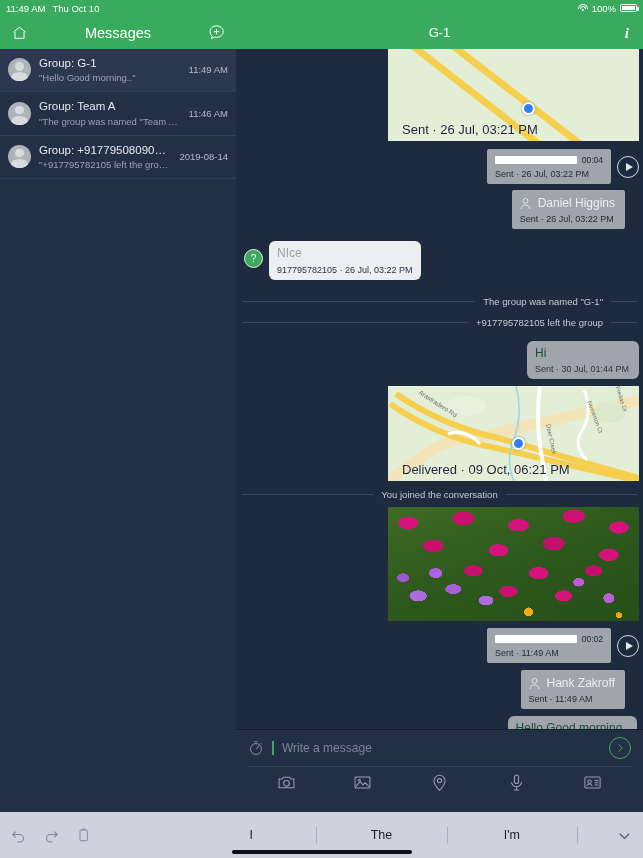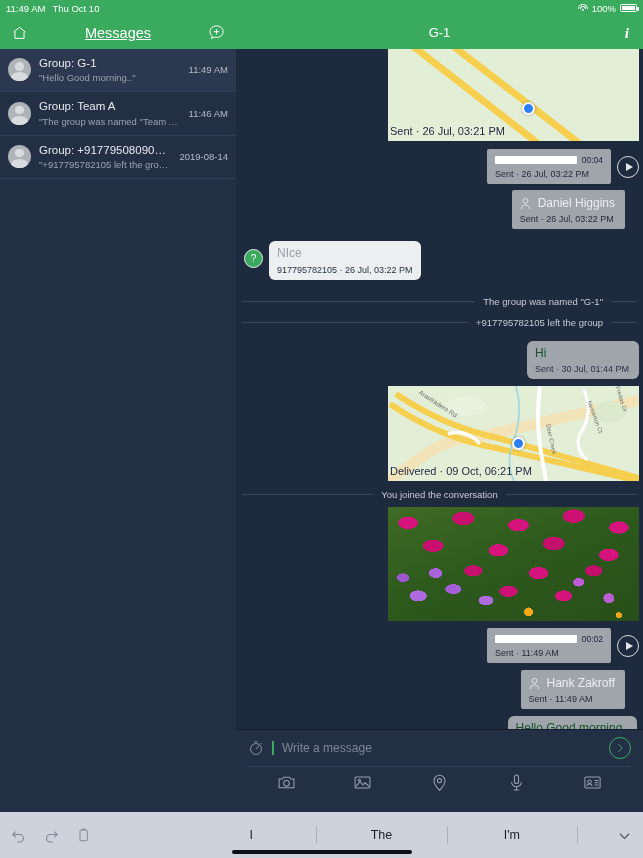--- a/index.html
+++ b/index.html
@@ -35,21 +35,21 @@
   .body { flex:1; display:flex; min-height:0; }
   .sidebar { width:236px; flex:0 0 236px; background:#232f45; display:flex; flex-direction:column; }
   .chat { flex:1; background:#1e2a3d; display:flex; flex-direction:column; min-width:0; position:relative; }
 
   
   .nav {
     height:33px; background:#3aab5e; display:flex; align-items:center;
     padding:0 11px; flex:0 0 33px; position:relative;
   }
   .nav-title { font-size:14.5px; color:#fff; font-weight:400; }
-  .nav.left .nav-title { flex:1; text-align:center;text-decoration:underline; }
+  .nav.left .nav-title { flex:1; text-align:center; }
   .nav.right { justify-content:center; }
   .nav.right .nav-title { font-size:13px; }
   .info-btn { position:absolute; right:14px; top:50%; transform:translateY(-50%);
     font-family:"Liberation Serif", serif; font-style:italic; font-weight:bold; font-size:15px; color:#fff; }
   .home-ico { width:17px; height:16px; }
   .plus-ico { width:17px; height:17px; }
 
   
   .convlist { flex:1; overflow:hidden; }
   .conv {
@@ -78,21 +78,21 @@
 
   .bubble { background:#a0a4ab; color:#13203a; border-radius:6px; padding:5px 8px 5px 8px; max-width:252px; }
   .bubble .txt { font-size:12px; color:#14532d; line-height:1.3; }
   .bubble .meta { font-size:9px; color:#2a3346; margin-top:3px; }
   .bubble-light { background:#eceef0; }
   .bubble-light .txt { color:#9a9ea6; }
   .bubble-light .meta { color:#2b3344; }
 
   .mediaWrap { position:relative; width:251px; }
   .media-meta {
-    position:absolute; left:2px; bottom:4px; font-size:11px; color:#1b2434;
+    position:absolute; left:14px; bottom:4px; font-size:13px; color:#1b2434;
     text-shadow:0 0 2px rgba(255,255,255,.6);
   }
   .map { height:100%; width:100%; background:#e3eed7; position:relative; overflow:hidden; }
   .dot { position:absolute; width:13px; height:13px; border-radius:50%; background:#2d7ff9;
     border:2.5px solid #fff; box-shadow:0 0 3px rgba(0,0,0,.35); }
   .roadlbl { position:absolute; font-size:6.5px; color:#6d6d6d; white-space:nowrap; }
 
   .photo { width:251px; height:114px; overflow:hidden; position:relative;
     background:
       radial-gradient(ellipse 14px 9px at 12% 78%, #b06ae0 60%, transparent 62%),

